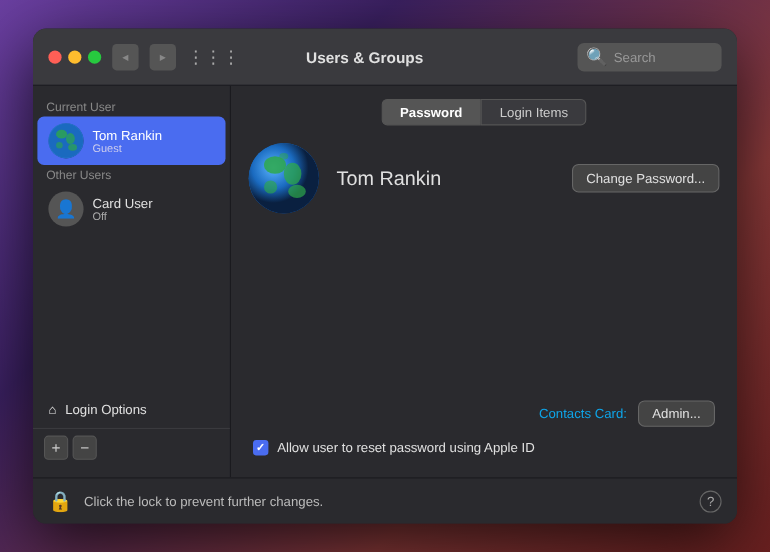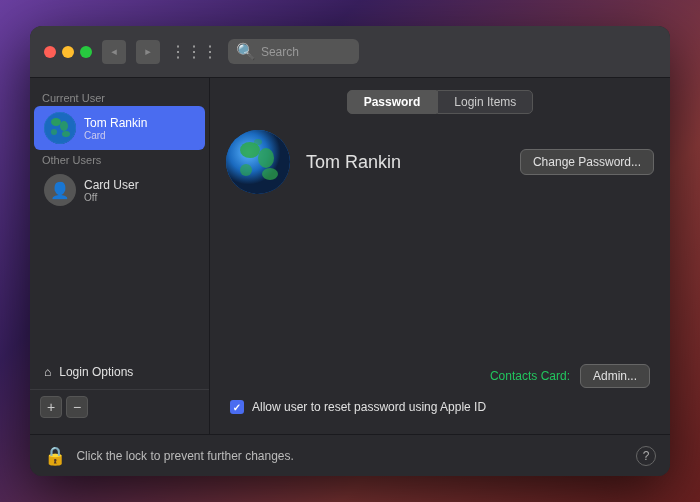--- a/index.html
+++ b/index.html
@@ -262,21 +262,21 @@
     .contacts-row {
       display: flex;
       align-items: center;
       justify-content: flex-end;
       gap: 10px;
       margin-bottom: 12px;
       padding-right: 4px;
     }
     .contacts-label {
       font-size: 12px;
-      color: #22c55e;
+      color: #0ea5e9;
     }
     .open-btn {
       padding: 4px 12px;
       background: #444;
       border: 1px solid #666;
       border-radius: 6px;
       color: #e0e0e0;
       font-size: 12px;
       cursor: pointer;
     }
@@ -365,20 +365,21 @@
       <div class="dot dot-yellow"></div>
       <div class="dot dot-green"></div>
     </div>
     <div class="nav-btn">
       <span>◂</span>
     </div>
     <div class="nav-btn">
       <span>▸</span>
     </div>
     <span class="grid-icon">⋮⋮⋮</span>
+    <div class="titlebar-title">Users &amp; Groups</div>
     <div class="search-box">
       <span>🔍</span>
       <input type="text" placeholder="Search" style="">
     </div>
   </div>
 
   <div class="main-content">
 
     <div class="sidebar">
       <div class="sidebar-section-label">Current User</div>
@@ -388,21 +389,21 @@
             <circle cx="16" cy="16" r="16" fill="#1a6abf"></circle>
             <ellipse cx="12" cy="10" rx="5" ry="4" fill="#2ea84a" opacity="0.8"></ellipse>
             <ellipse cx="20" cy="14" rx="4" ry="5" fill="#2ea84a" opacity="0.7"></ellipse>
             <ellipse cx="10" cy="20" rx="3" ry="3" fill="#2ea84a" opacity="0.6"></ellipse>
             <ellipse cx="22" cy="22" rx="4" ry="3" fill="#2ea84a" opacity="0.7"></ellipse>
             <circle cx="16" cy="16" r="16" fill="none" stroke="#4a9eff" stroke-width="1" opacity="0.3"></circle>
           </svg>
         </div>
         <div class="user-info">
           <span class="user-name">Tom Rankin</span>
-          <span class="user-role">Card</span>
+          <span class="user-role">Guest</span>
         </div>
       </div>
 
       <div class="sidebar-section-label">Other Users</div>
       <div class="sidebar-item">
         <div class="user-avatar avatar-guest">
           <span>👤</span>
         </div>
         <div class="user-info">
           <span class="user-name">Card User</span>

